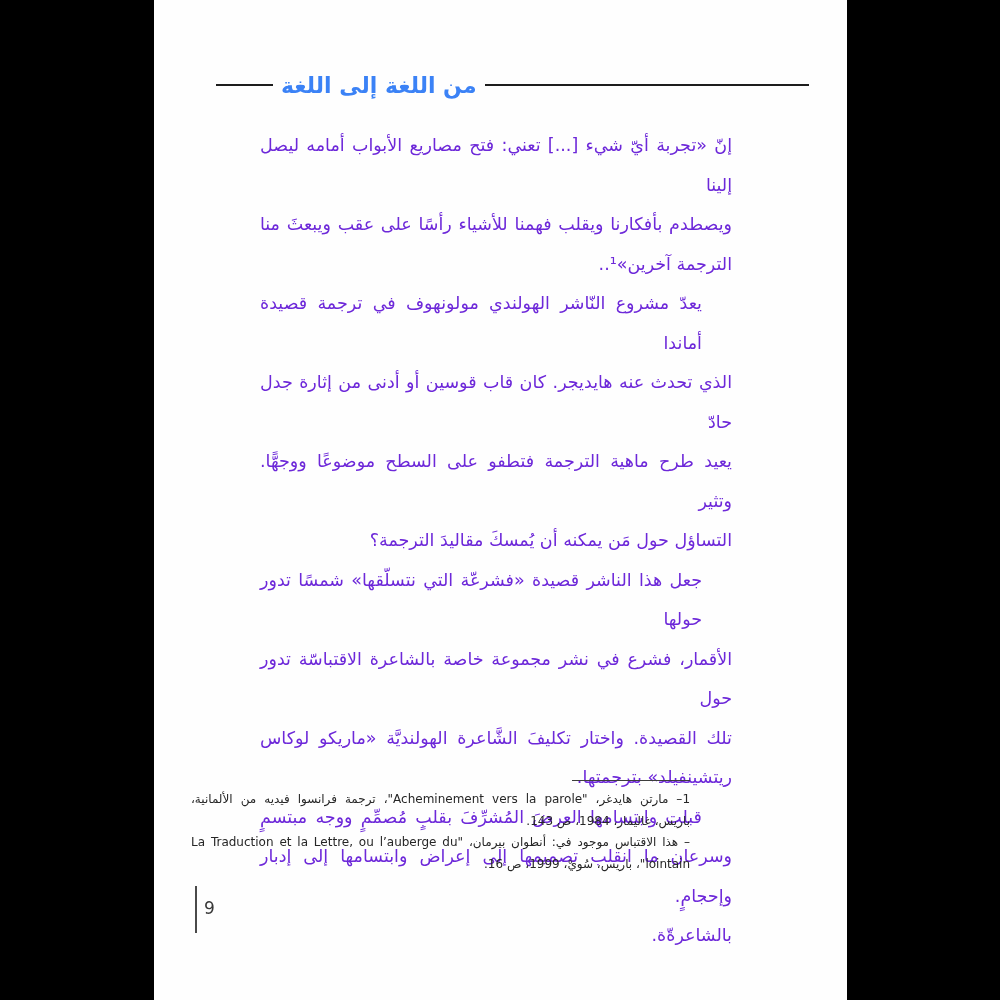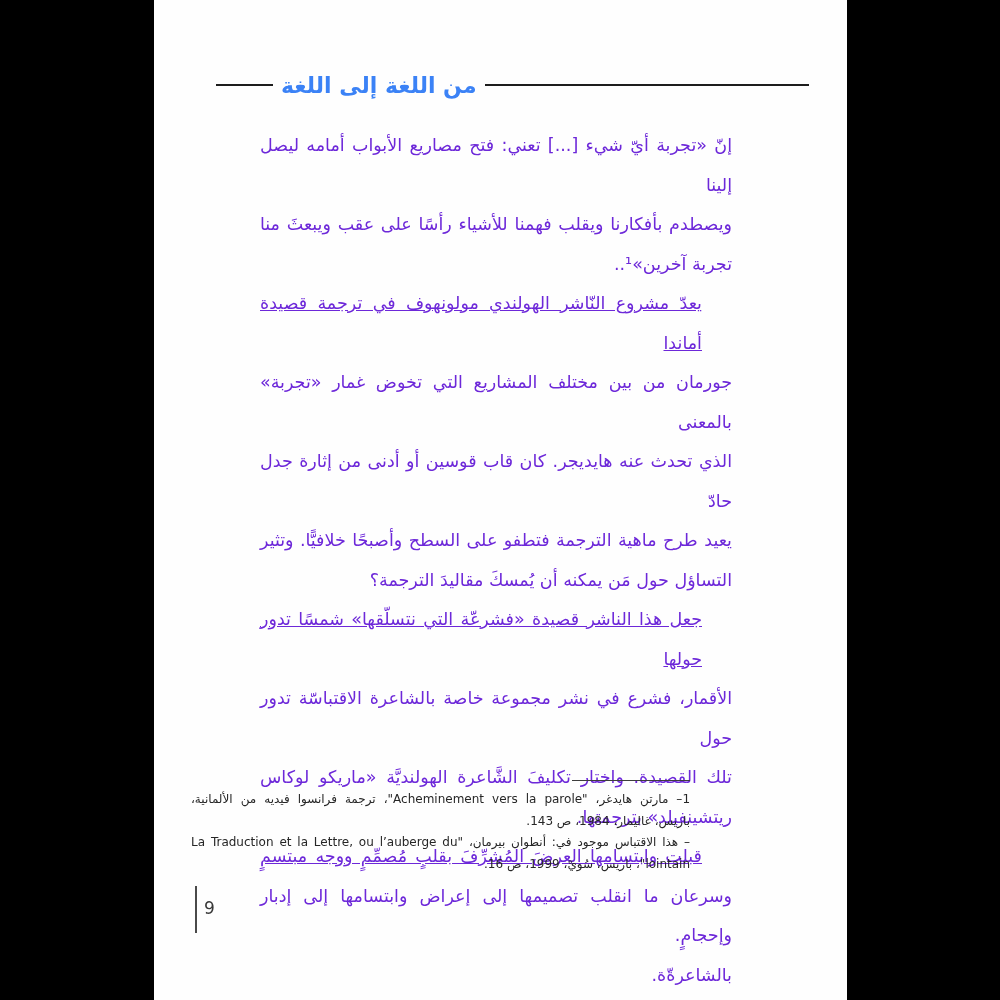--- a/index.html
+++ b/index.html
@@ -41,21 +41,21 @@
     top: 126px; right: 115px; left: 67px;
     direction: rtl;
     font-size: 17.5px;
     line-height: 39.5px;
     color: #6d28d9;
     margin-left: 39px;
   }
   .para { margin: 0; }
   .line { text-align: justify; text-align-last: justify; }
   .line.last { text-align-last: right; }
-  .line.indent { padding-right: 30px; text-decoration: underline; }
+  .line.indent { padding-right: 30px; }
   
   .footnotes {
     position: absolute;
     top: 780px; right: 157px; left: 37px;
     direction: rtl;
     font-size: 12px;
     line-height: 21.5px;
     color: #262626;
   }
   .fn-sep {
@@ -87,27 +87,26 @@
   <div class="header">
     <div class="rule rule-long"></div>
     <div class="running-title">من اللغة إلى اللغة</div>
     <div class="rule rule-short"></div>
   </div>
 
   <div class="body-text">
     <div class="para">
       <div class="line">إنّ «تجربة أيّ شيء [...] تعني: فتح مصاريع الأبواب أمامه ليصل إلينا</div>
       <div class="line">ويصطدم بأفكارنا ويقلب فهمنا للأشياء رأسًا على عقب ويبعثَ منا</div>
-      <div class="line last">تجربة آخرين»¹..</div>
+      <div class="line last">الترجمة آخرين»¹..</div>
     </div>
     <div class="para">
       <div class="line indent">يعدّ مشروع النّاشر الهولندي مولونهوف في ترجمة قصيدة أماندا</div>
-      <div class="line">جورمان من بين مختلف المشاريع التي تخوض غمار «تجربة» بالمعنى</div>
       <div class="line">الذي تحدث عنه هايديجر. كان قاب قوسين أو أدنى من إثارة جدل حادّ</div>
-      <div class="line">يعيد طرح ماهية الترجمة فتطفو على السطح وأصبحًا خلافيًّا. وتثير</div>
+      <div class="line">يعيد طرح ماهية الترجمة فتطفو على السطح موضوعًا ووجهًّا. وتثير</div>
       <div class="line last">التساؤل حول مَن يمكنه أن يُمسكَ مقاليدَ الترجمة؟</div>
     </div>
     <div class="para">
       <div class="line indent">جعل هذا الناشر قصيدة «فشرعّة التي نتسلّقها» شمسًا تدور حولها</div>
       <div class="line">الأقمار، فشرع في نشر مجموعة خاصة بالشاعرة الاقتباسّة تدور حول</div>
       <div class="line">تلك القصيدة. واختار تكليفَ الشَّاعرة الهولنديَّة «ماريكو لوكاس</div>
       <div class="line last">ريتشينفيلد» بترجمتها.</div>
     </div>
     <div class="para">
       <div class="line indent">قبلت وابتسامها العرضَ المُشرِّفَ بقلبٍ مُصمِّمٍ ووجه مبتسمٍ</div>

